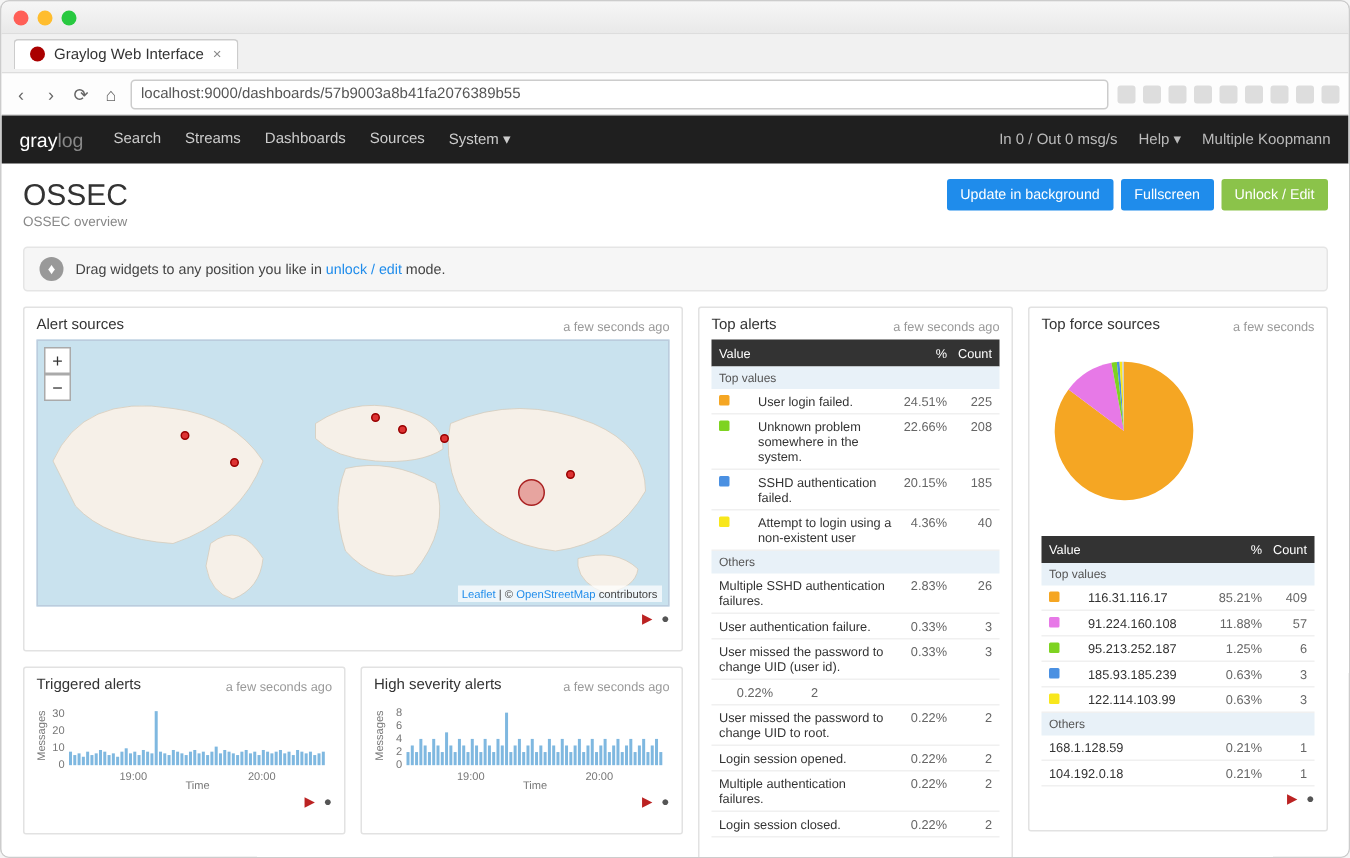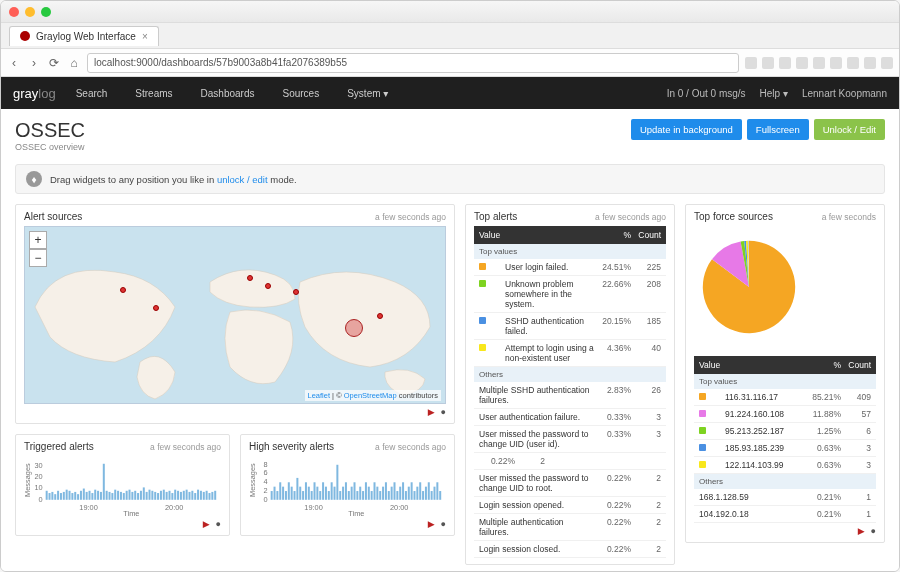--- a/index.html
+++ b/index.html
@@ -15,21 +15,21 @@
 .urlbar-row { height: 28px; display: flex; align-items: center; padding: 0 6px; gap: 6px; border-bottom: 1px solid #ddd; background: #fdfdfd; }
 .nav-icon { width: 14px; height: 14px; display: flex; align-items: center; justify-content: center; color: #666; font-size: 12px; }
 .url-input { flex: 1; height: 20px; border: 1px solid #ccc; border-radius: 3px; font-size: 10px; padding: 0 6px; color: #555; background: #fff; }
 .ext-icons { display: flex; gap: 5px; }
 .ext-icons span { width: 12px; height: 12px; background: #ddd; border-radius: 2px; }
 
 .app-nav { height: 32px; background: #1f1f1f; display: flex; align-items: center; padding: 0 12px; color: #bbb; font-size: 10px; }
 .brand { display: flex; align-items: baseline; margin-right: 20px; }
 .brand b { color: #fff; font-weight: 400; font-size: 13px; }
 .brand span { color: #888; font-size: 13px; }
-.nav-items { display: flex; gap: 28px; }
+.nav-items { display: flex; gap: 16px; }
 .nav-items a { color: #ccc; text-decoration: none; font-size: 10px; }
 .nav-right { margin-left: auto; display: flex; gap: 14px; align-items: center; }
 
 .page { flex: 1; overflow: auto; background: #fff; }
 .page-head { padding: 10px 14px 6px; }
 .page-title { font-size: 20px; font-weight: 400; color: #333; }
 .page-sub { font-size: 9px; color: #888; }
 .head-row { display: flex; align-items: flex-start; }
 .head-btns { margin-left: auto; display: flex; gap: 5px; }
 .btn { padding: 5px 9px; font-size: 9.5px; border: none; border-radius: 2px; color: #fff; cursor: pointer; }
@@ -39,21 +39,21 @@
 .tipbar { margin: 6px 14px 10px; background: #f6f6f6; border: 1px solid #e5e5e5; border-radius: 3px; padding: 6px 10px; font-size: 9.5px; color: #444; display: flex; align-items: center; gap: 8px; }
 .tip-icon { width: 16px; height: 16px; background: #999; border-radius: 50%; display: flex; align-items: center; justify-content: center; color: #fff; font-size: 10px; }
 .tipbar a { color: #1f8ceb; text-decoration: none; }
 
 .dash { display: flex; gap: 10px; padding: 0 14px 14px; align-items: flex-start; }
 .col { display: flex; flex-direction: column; gap: 10px; }
 .col1 { flex: 1.05; }
 .col2 { width: 210px; }
 .col3 { width: 200px; }
 
-.widget { border: 1px solid #e2e2e2; border-radius: 2px; background: #fff; padding: 6px 8px 6px; }
+.widget { border: 1px solid #e2e2e2; border-radius: 2px; background: #fff; padding: 6px 8px 16px; }
 .widget-head { display: flex; align-items: center; font-size: 10px; margin-bottom: 4px; }
 .widget-title { color: #333; }
 .widget-time { margin-left: auto; color: #999; font-size: 8.5px; }
 
 .map { position: relative; height: 178px; background: #c9e2ee; border: 1px solid #bcd; overflow: hidden; }
 .zoom { position: absolute; top: 4px; left: 4px; display: flex; flex-direction: column; }
 .zoom button { width: 18px; height: 18px; background: #fff; border: 1px solid #aaa; font-size: 12px; color: #333; }
 .attrib { position: absolute; bottom: 2px; right: 4px; font-size: 7.5px; background: rgba(255,255,255,0.7); padding: 1px 3px; color: #444; }
 .attrib a { color: #1f8ceb; }
 .marker { position: absolute; width: 6px; height: 6px; background: #d33; border: 1px solid #900; border-radius: 50%; }
@@ -126,21 +126,21 @@
     <div class="nav-items" id="nav-items">
         <a>Search</a>
         <a>Streams</a>
         <a>Dashboards</a>
         <a>Sources</a>
         <a>System ▾</a>
       </div>
     <div class="nav-right">
       <span>In 0 / Out 0 msg/s</span>
       <a>Help ▾</a>
-      <a>Lennart Koopmann</a>
+      <a>Multiple Koopmann</a>
     </div>
   </div>
 
   <div class="page">
     <div class="page-head">
       <div class="head-row">
         <div>
           <div class="page-title">OSSEC</div>
           <div class="page-sub">OSSEC overview</div>
         </div>

